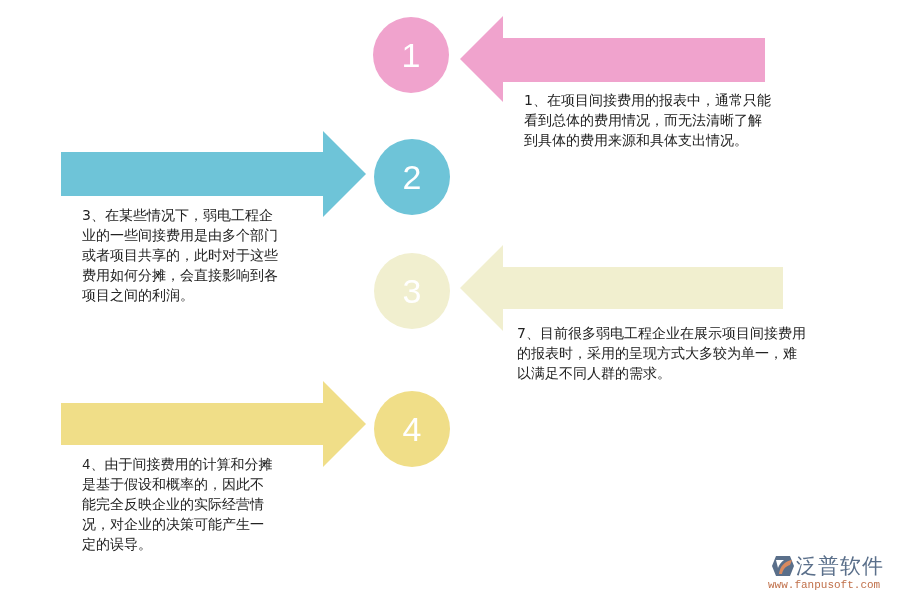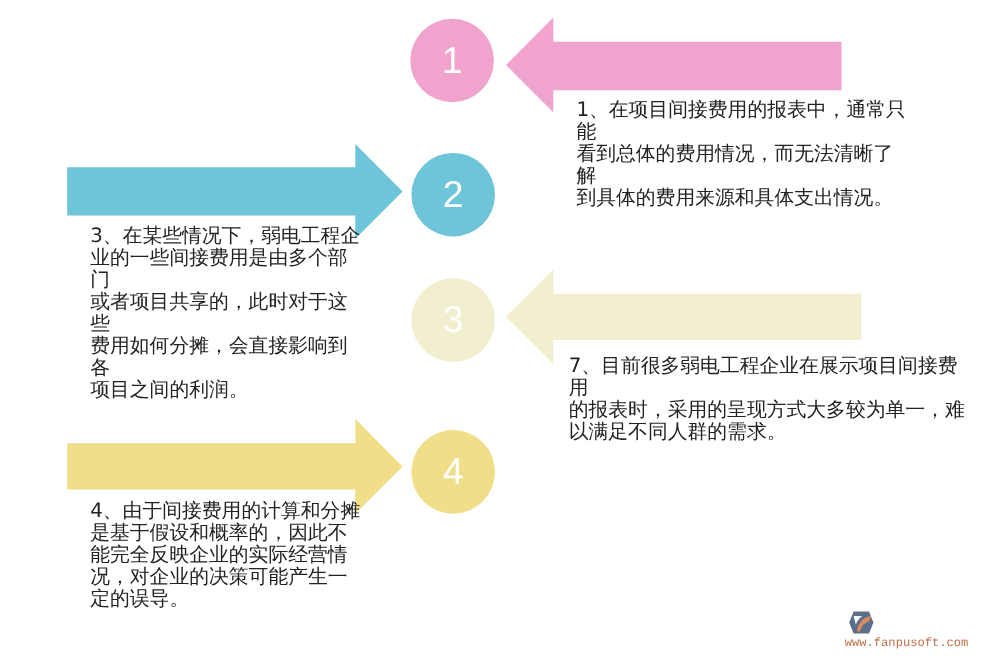--- a/index.html
+++ b/index.html
@@ -2,21 +2,21 @@
 <html><head>
   <meta charset="utf-8">
   <style>
     html, body { margin: 0; padding: 0; background: #ffffff; }
     body { width: 900px; height: 600px; position: relative; overflow: hidden;
            font-family: "DejaVu Sans", "Liberation Sans", sans-serif; }
     .arrow { position: absolute; }
     .circle { position: absolute; width: 76px; height: 76px; border-radius: 50%;
               display: flex; align-items: center; justify-content: center;
               color: #ffffff; font-family: "Liberation Sans", sans-serif; font-size: 34px; }
-    .text { position: absolute; font-size: 18px; line-height: 20px; color: #222222;
+    .text { position: absolute; font-size: 14px; line-height: 20px; color: #222222;
             white-space: pre-line; font-family: "DejaVu Sans", sans-serif; }
     .logo { position: absolute; left: 768px; top: 552px; width: 130px; height: 45px; }
     .logo-title { position: absolute; left: 28px; top: 0; font-size: 21px; color: #5a6f8a;
                   font-family: "DejaVu Sans", sans-serif; letter-spacing: 1px; }
     .logo-url { position: absolute; left: 0; top: 27px; font-size: 11px; color: #c0704a;
                 font-family: Liberation Mono, monospace; }
     .logo-mark { position: absolute; left: 2px; top: 2px; }
   </style>
 </head>
 <body>
@@ -52,26 +52,27 @@
 <div class="text" style="left:517px; top:323px; width:360px;">7、目前很多弱电工程企业在展示项目间接费用
 的报表时，采用的呈现方式大多较为单一，难
 以满足不同人群的需求。</div>
 
 <svg class="arrow" style="left:61px; top:381px;" width="306" height="86" viewBox="0 0 306 86">
   <polygon points="0,22 262,22 262,0 305,43 262,86 262,64 0,64" fill="#f0de88"></polygon>
 </svg>
 <div class="circle" style="left:374px; top:391px; background:#f0de88;">
   <span>4</span>
 </div>
-<div class="text" style="left:82px; top:455px; width:250px;">4、由于间接费用的计算和分摊
+<div class="text" style="left:82px; top:455px; width:250px;font-family:Liberation Mono, monospace;">4、由于间接费用的计算和分摊
 是基于假设和概率的，因此不
 能完全反映企业的实际经营情
 况，对企业的决策可能产生一
 定的误导。</div>
 
 <div class="logo">
   <svg class="logo-mark" width="26" height="24" viewBox="0 0 26 24">
     <polygon points="6,2 20,2 24,12 20,22 6,22 2,12" fill="#5a6f8a"></polygon>
     <path d="M9,20 C10,12 15,7 22,6 L20,11 C16,12 13,15 12,20 Z" fill="#d98a5f"></path>
     <path d="M6,6 L14,6 C11,8 9,11 8,14 Z" fill="#ffffff"></path>
   </svg>
+  <span class="logo-title">泛普软件</span>
   <span class="logo-url">www.fanpusoft.com</span>
 </div>
 
 </body></html>

